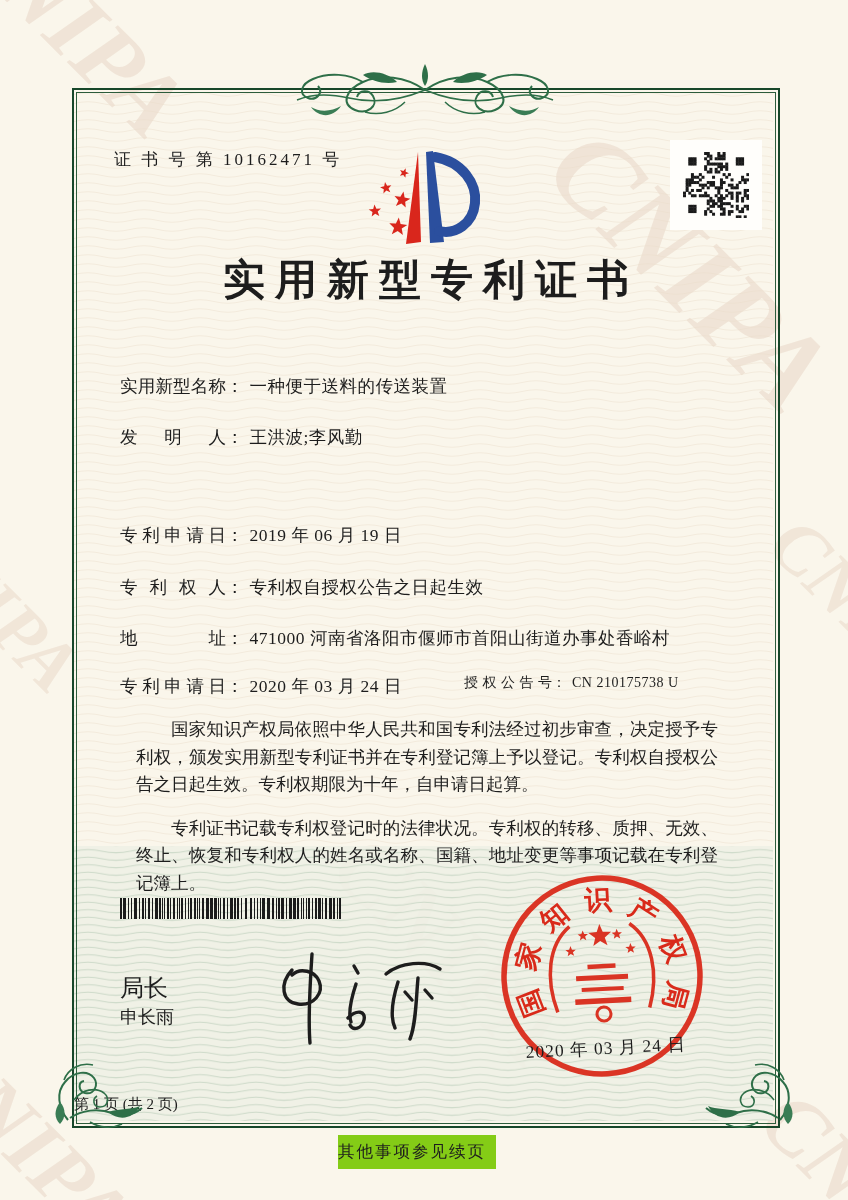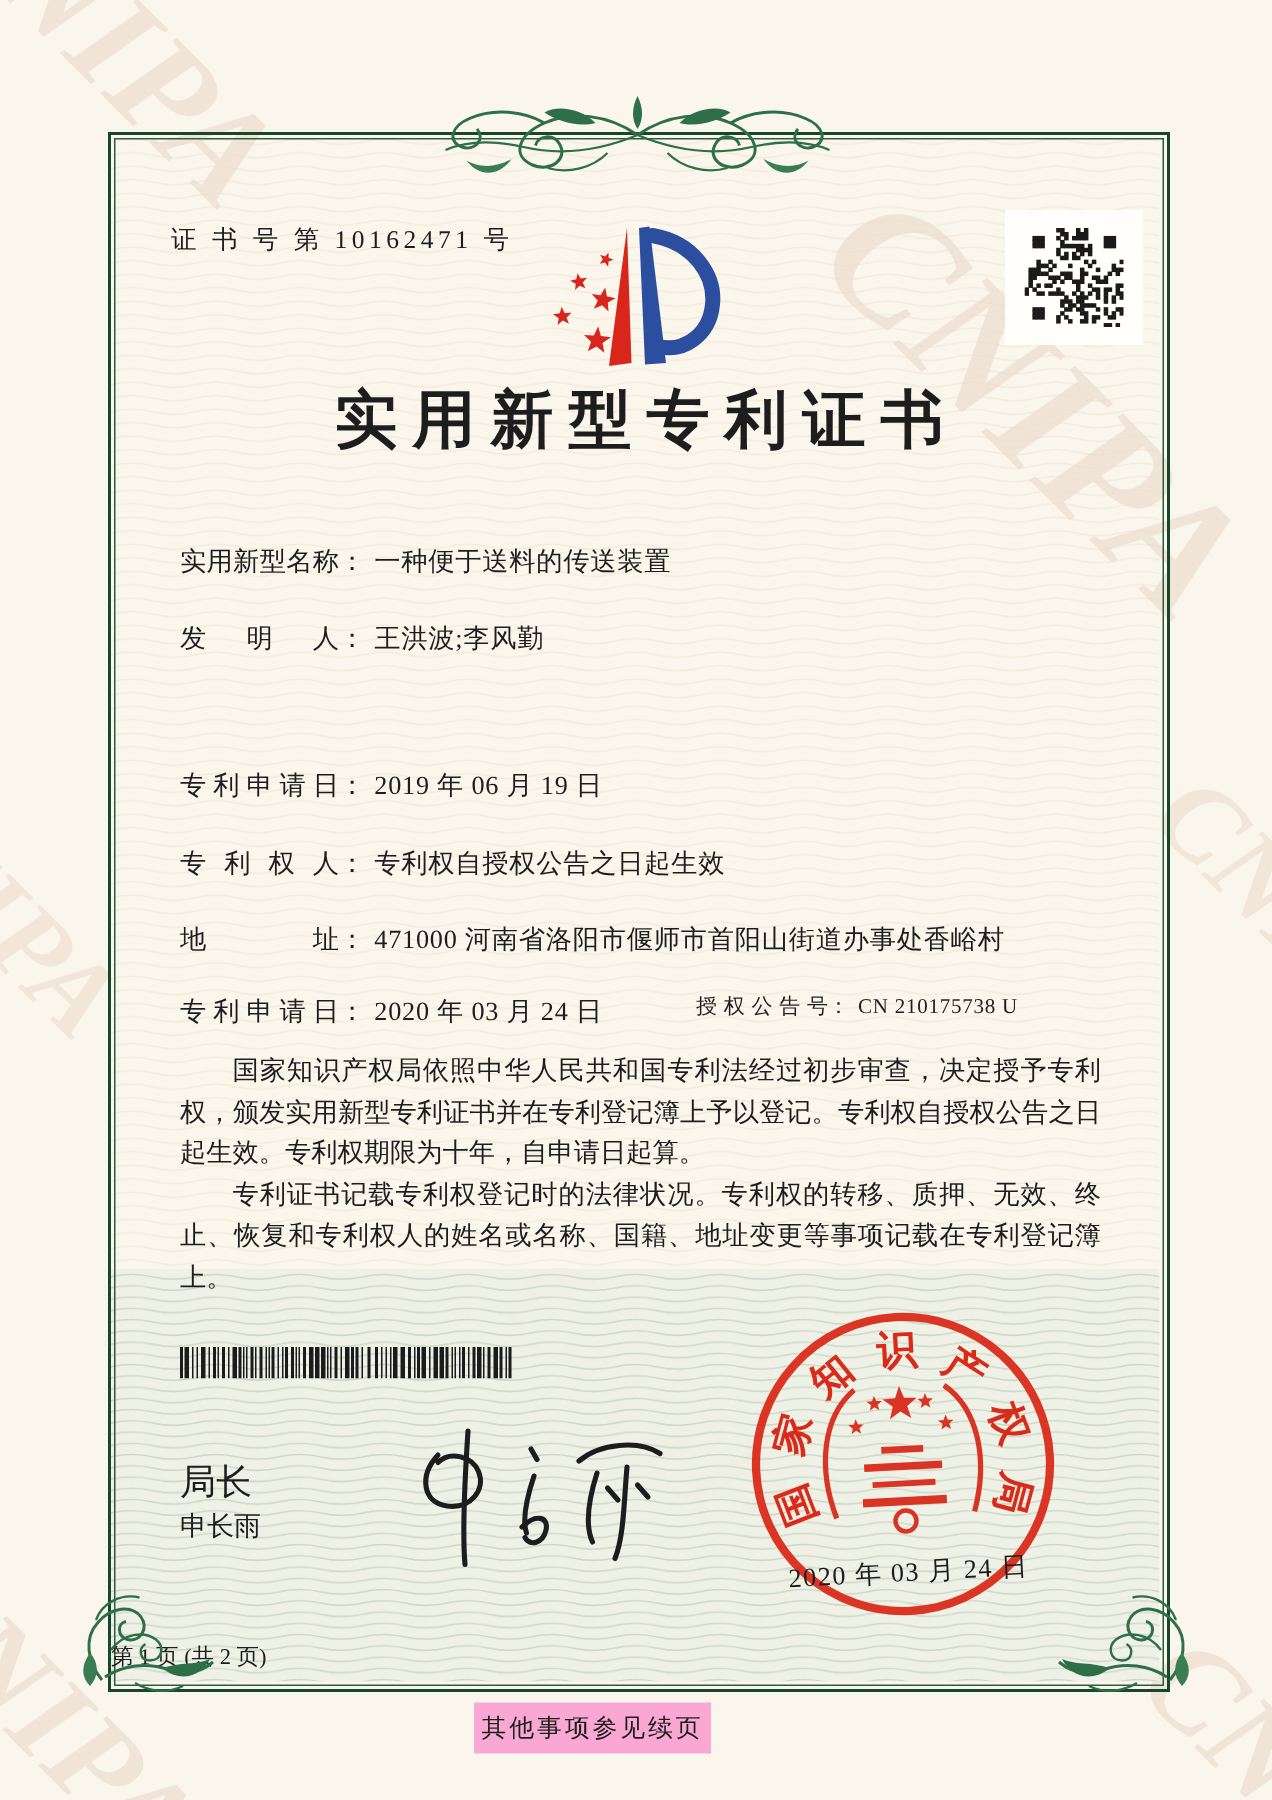--- a/index.html
+++ b/index.html
@@ -33,42 +33,42 @@
   }
   .logo-svg{position:absolute;left:288px;top:56px;z-index:3;}
   .qr-box{position:absolute;left:596px;top:50px;width:92px;height:90px;background:#fffefb;z-index:3;}
   .qr-box svg{position:absolute;left:13px;top:12px;}
   .title{
     position:absolute;left:0;top:162px;width:100%;text-align:center;
     font-size:42px;font-weight:bold;letter-spacing:10px;text-indent:10px;z-index:3;
   }
   
   .frow{position:absolute;left:46px;font-size:17.5px;z-index:3;white-space:nowrap;}
-  .f-label{display:inline-block;width:106px;text-align:justify;text-align-last:justify;vertical-align:bottom;}
+  .f-label{display:inline-block;width:106px;text-align:justify;text-align-last:justify;vertical-align:bottom;margin-top:12px;}
   .f-colon{display:inline-block;}
   .f-value{display:inline-block;margin-left:6px;letter-spacing:.5px;}
   .frow2{position:absolute;left:390px;font-size:14px;z-index:3;white-space:nowrap;}
   .frow2 .f-label{width:88px;}
   
   .bodytext{
     position:absolute;left:46px;top:610px;width:614px;z-index:3;
     font-size:17.5px;line-height:27.5px;text-align:justify;
   }
-  .bodytext p{margin:0;text-indent:2em;}
+  .bodytext p{margin:16px;text-indent:2em;}
   .barcode{position:absolute;left:46px;top:808px;z-index:3;}
   .sig-title{position:absolute;left:46px;top:882px;font-size:24px;z-index:4;
     font-family:"Liberation Sans","DejaVu Sans",sans-serif;}
   .sig-name{position:absolute;left:46px;top:915px;font-size:18px;z-index:4;
     font-family:"Liberation Sans","DejaVu Sans",sans-serif;}
   .sig-svg{position:absolute;left:160px;top:850px;z-index:4;}
   .seal-svg{position:absolute;left:420px;top:778px;z-index:5;}
   .page-info{position:absolute;left:0;top:1005px;width:100%;font-size:15px;z-index:3;}
   .cont-box{
-    position:absolute;left:316px;top:1135px;width:158px;height:34px;z-index:3;
-    background:#f9a8d4;display:flex;align-items:center;justify-content:center;
+    position:absolute;left:338px;top:1135px;width:158px;height:34px;z-index:3;
+    background:#84cc16;display:flex;align-items:center;justify-content:flex-start;
     font-size:16.5px;letter-spacing:2px;
   }
   .orn{position:absolute;z-index:6;pointer-events:none;}
 </style>
 </head>
 <body>
 
 <div id="wm-layer">
     <div class="wm" style="left: 70px; top: 20px; font-size: 95px; opacity: 0.19;">CNIPA</div>
     <div class="wm" style="left: 690px; top: 270px; font-size: 115px; opacity: 0.19;">CNIPA</div>

